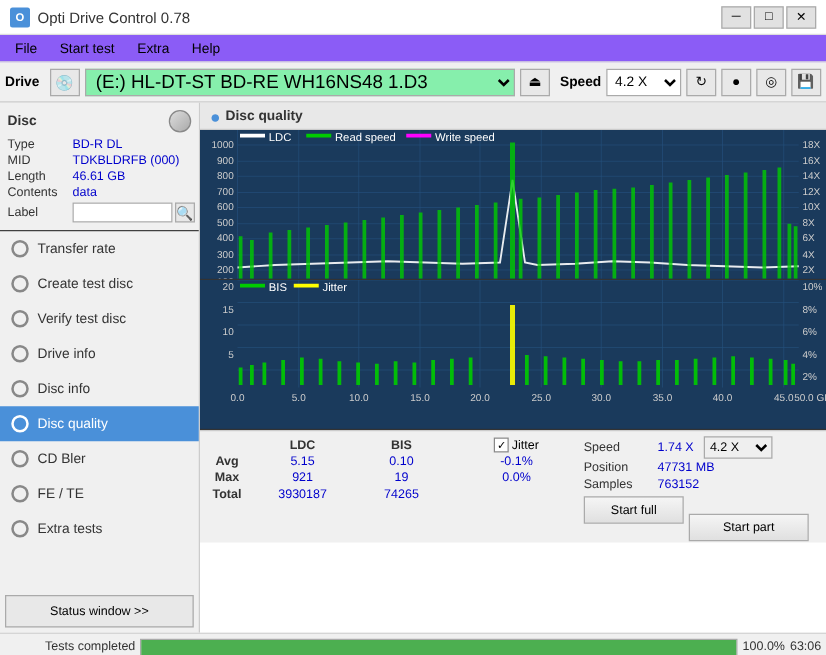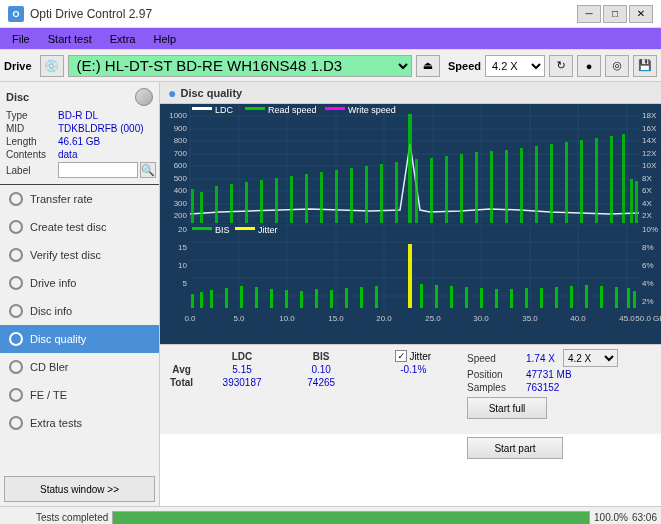--- a/index.html
+++ b/index.html
@@ -91,21 +91,21 @@
     .btn-start { width: 80px; height: 22px; border: 1px solid #aaa; background: linear-gradient(to bottom, #f5f5f5, #e0e0e0); cursor: pointer; font-size: 10px; display: flex; align-items: center; justify-content: center; }
 
     svg { display: block; }
   </style>
 </head>
 <body>
 
 <div class="titlebar">
   <div class="titlebar-left">
     <div class="titlebar-icon">O</div>
-    <span class="titlebar-title">Opti Drive Control 2.97</span>
+    <span class="titlebar-title">Opti Drive Control 0.78</span>
   </div>
   <div class="titlebar-controls">
     <button class="titlebar-btn">─</button>
     <button class="titlebar-btn">□</button>
     <button class="titlebar-btn close">✕</button>
   </div>
 </div>
 
 <div class="menubar">
   <span class="menu-item">File</span>
@@ -464,20 +464,27 @@
           </thead>
           <tbody>
             <tr>
               <td class="stats-label">Avg</td>
               <td class="blue">5.15</td>
               <td class="blue">0.10</td>
               <td></td>
               <td class="blue">-0.1%</td>
             </tr>
             <tr>
+              <td class="stats-label">Max</td>
+              <td class="blue">921</td>
+              <td class="blue">19</td>
+              <td></td>
+              <td class="blue">0.0%</td>
+            </tr>
+            <tr>
               <td class="stats-label">Total</td>
               <td class="blue">3930187</td>
               <td class="blue">74265</td>
               <td></td>
               <td></td>
             </tr>
           </tbody>
         </table>
       </div>
       <div class="stats-right" style="width:200px; padding:4px 6px; display:flex; flex-direction:column; gap:2px;">
@@ -489,21 +496,21 @@
           </select>
         </div>
         <div class="stats-row">
           <span class="stats-key">Position</span>
           <span class="stats-val">47731 MB</span>
         </div>
         <div class="stats-row">
           <span class="stats-key">Samples</span>
           <span class="stats-val">763152</span>
         </div>
-        <div style="display:flex;gap:4px;margin-top:2px;flex-direction:column;">
+        <div style="display:flex;gap:4px;margin-top:2px;">
           <button class="btn-start" style="width:80px;height:22px;border:1px solid #aaa;background:linear-gradient(to bottom,#f5f5f5,#e0e0e0);cursor:pointer;font-size:10px;">Start full</button>
           <button class="btn-start" style="width:96px;height:22px;border:1px solid #aaa;background:linear-gradient(to bottom,#f5f5f5,#e0e0e0);cursor:pointer;font-size:10px;margin-top:14px;">Start part</button>
         </div>
       </div>
     </div>
   </div>
 </div>
 
 <div class="progress-area" style="height:22px; display:flex; align-items:center; padding:0 4px; gap:4px; background:#f0f0f0; border-top:1px solid #ccc;">
   <span class="status-text">Tests completed</span>

